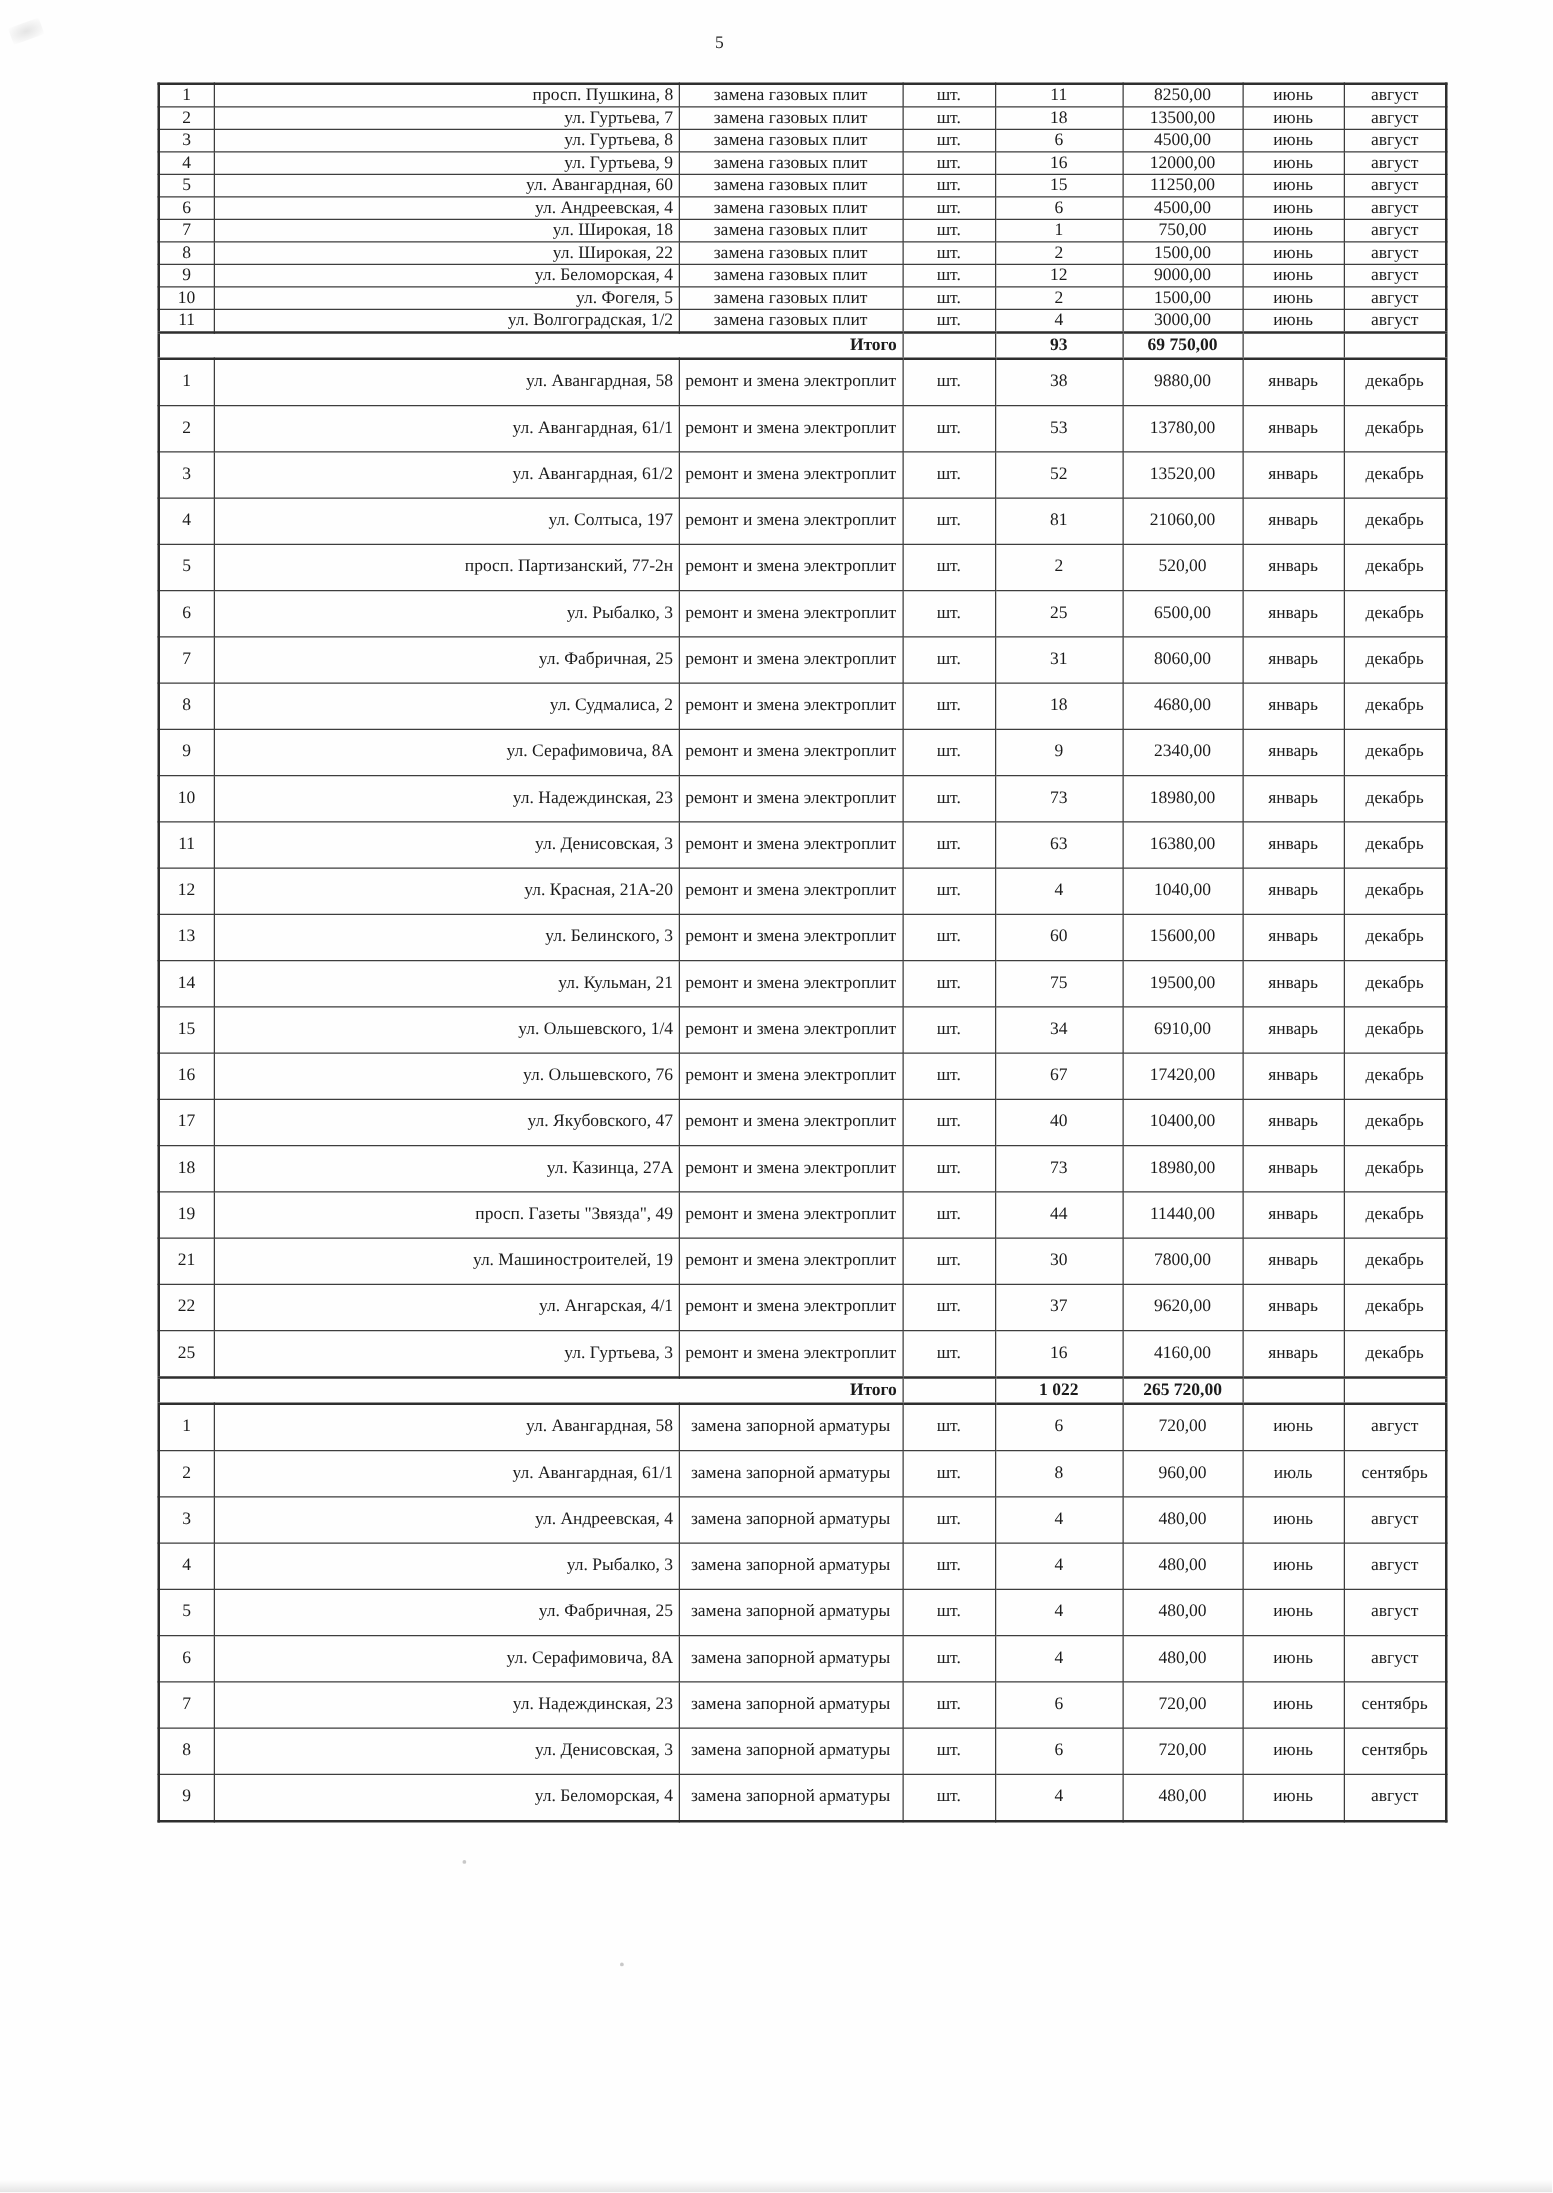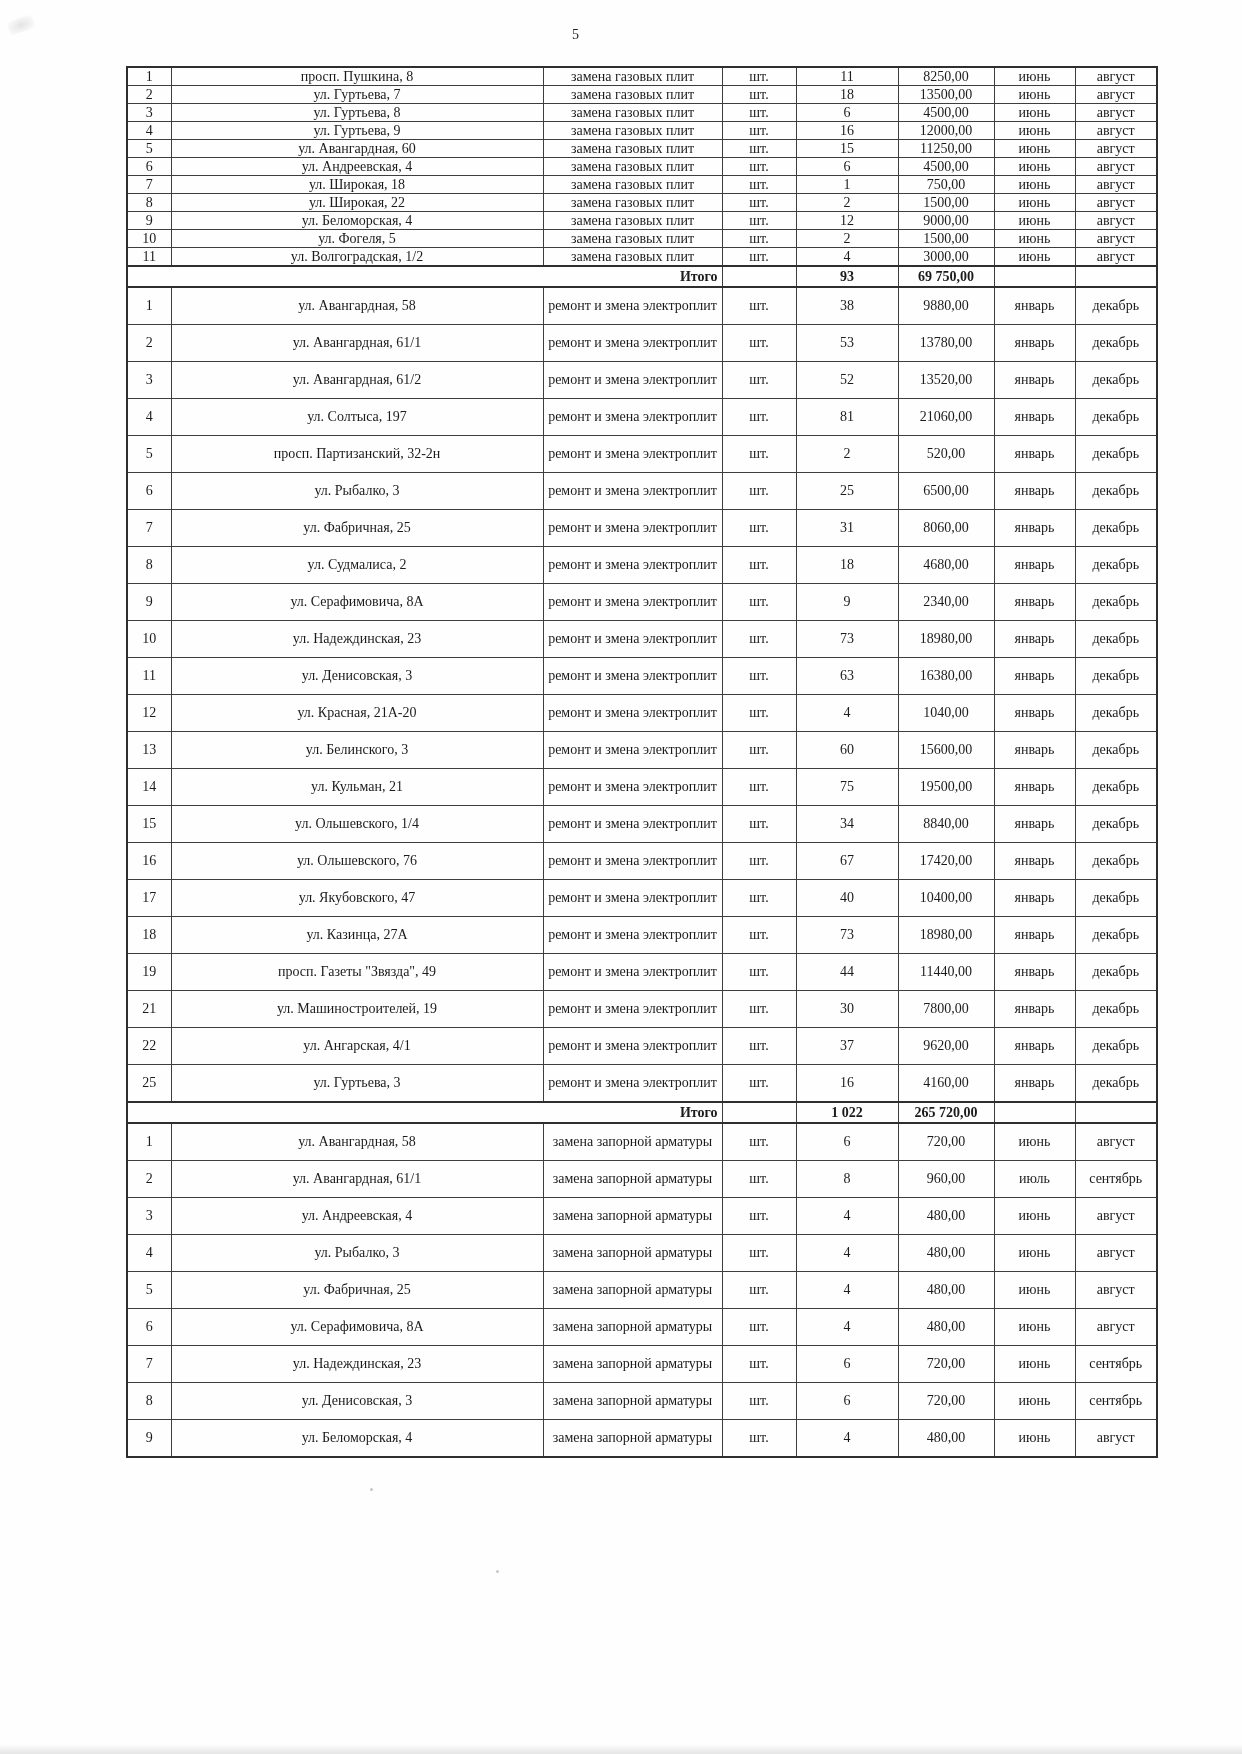--- a/index.html
+++ b/index.html
@@ -42,21 +42,21 @@
   table.schedule { border: 2px solid #2e2e2e; }
   tr.r-compact td { height: 17px; line-height: 17px; }
   tr.r-tall td { height: 36px; }
   tr.r-totals td {
     height: 19px;
     border-top: 2px solid #2e2e2e;
     border-bottom: 2px solid #2e2e2e;
     font-weight: bold;
   }
   td.c-num { text-align: center; }
-  td.c-addr { text-align: center; padding-left: 7px; }
+  td.c-addr { text-align: right; padding-left: 7px; }
   td.c-work { text-align: center; margin-top: 12px; }
   td.c-center { text-align: center; }
   td.c-totlabel { text-align: right; }
   
   .speck {
     position: absolute;
     background: #9a9a9a;
     border-radius: 50%;
     opacity: 0.55;
   }
@@ -248,21 +248,21 @@
           <td class="c-addr">ул. Солтыса, 197</td>
           <td class="c-work">ремонт и змена электроплит</td>
           <td class="c-center">шт.</td>
           <td class="c-center">81</td>
           <td class="c-center">21060,00</td>
           <td class="c-center">январь</td>
           <td class="c-center">декабрь</td>
         </tr>
         <tr class="r-tall">
           <td class="c-num">5</td>
-          <td class="c-addr">просп. Партизанский, 32-2н</td>
+          <td class="c-addr">просп. Партизанский, 77-2н</td>
           <td class="c-work">ремонт и змена электроплит</td>
           <td class="c-center">шт.</td>
           <td class="c-center">2</td>
           <td class="c-center">520,00</td>
           <td class="c-center">январь</td>
           <td class="c-center">декабрь</td>
         </tr>
         <tr class="r-tall">
           <td class="c-num">6</td>
           <td class="c-addr">ул. Рыбалко, 3</td>
@@ -352,21 +352,21 @@
           <td class="c-center">19500,00</td>
           <td class="c-center">январь</td>
           <td class="c-center">декабрь</td>
         </tr>
         <tr class="r-tall">
           <td class="c-num">15</td>
           <td class="c-addr">ул. Ольшевского, 1/4</td>
           <td class="c-work">ремонт и змена электроплит</td>
           <td class="c-center">шт.</td>
           <td class="c-center">34</td>
-          <td class="c-center">8840,00</td>
+          <td class="c-center">6910,00</td>
           <td class="c-center">январь</td>
           <td class="c-center">декабрь</td>
         </tr>
         <tr class="r-tall">
           <td class="c-num">16</td>
           <td class="c-addr">ул. Ольшевского, 76</td>
           <td class="c-work">ремонт и змена электроплит</td>
           <td class="c-center">шт.</td>
           <td class="c-center">67</td>
           <td class="c-center">17420,00</td>

